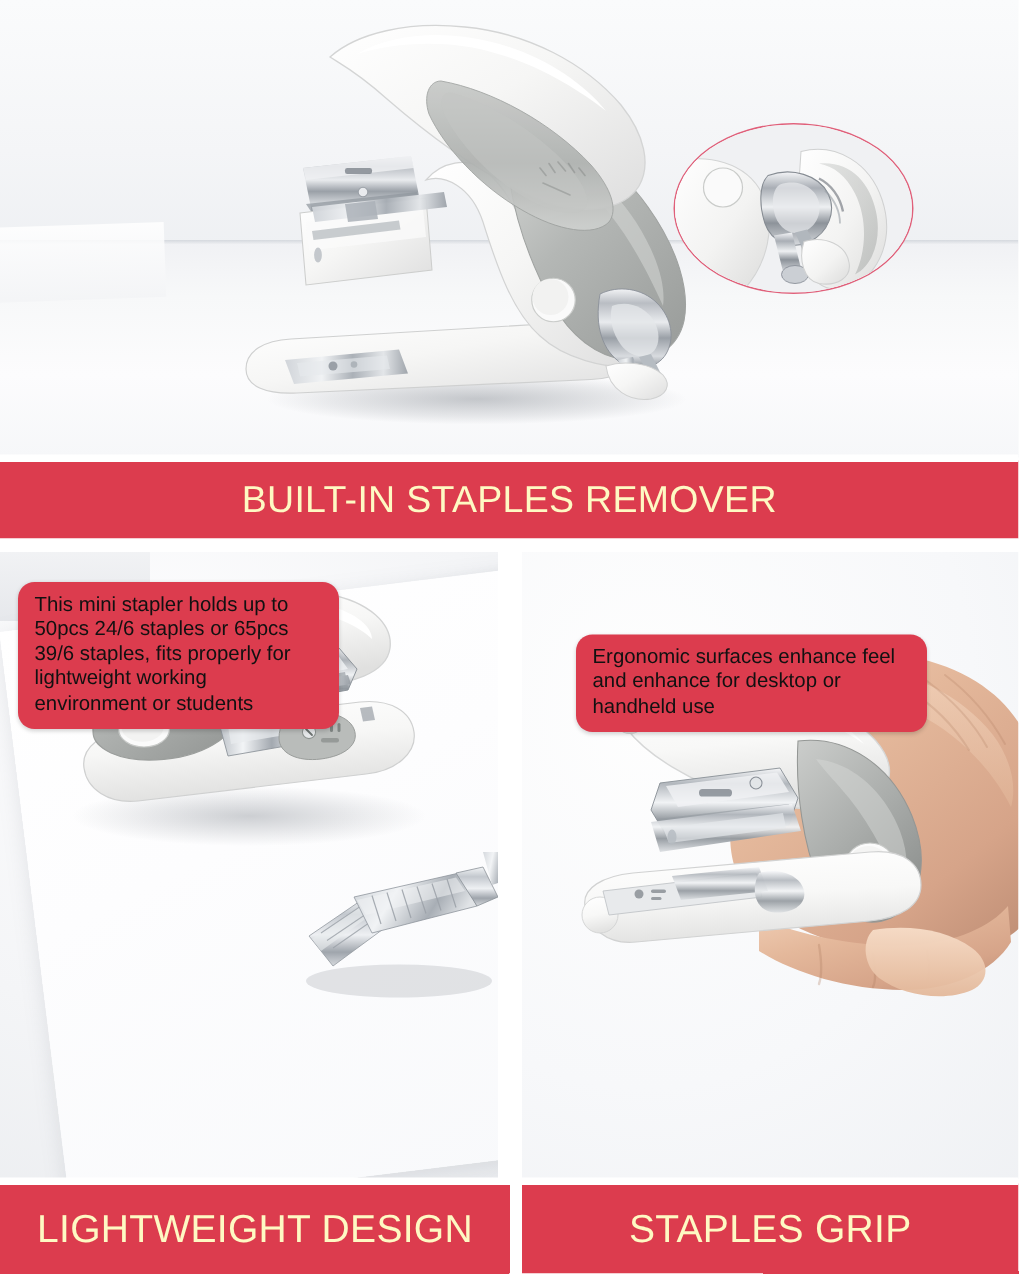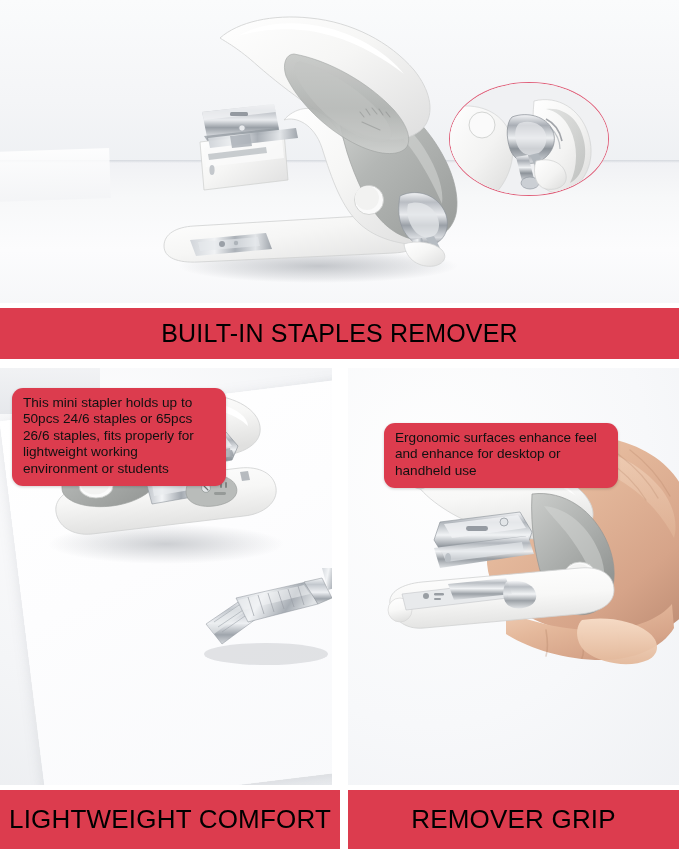--- a/index.html
+++ b/index.html
@@ -38,21 +38,21 @@
     border-radius:50%;
     border:1.6px solid #e0607a;
     overflow:hidden;
     background:radial-gradient(80% 80% at 40% 35%,#fdfdfd,#eceef1);
     box-shadow:0 0 0 1px rgba(255,255,255,.8) inset;
   }
 
   
   .banner{position:absolute;display:flex;align-items:center;justify-content:center;
     background:#dc3c4e;}
-  .banner span{color:#000000;letter-spacing:.2px;white-space:nowrap;}
+  .banner span{color:#fef9c3;letter-spacing:.2px;white-space:nowrap;}
   #banner-main{left:0;top:307px;width:679px;height:52px;}
   #banner-main span{font-size:25px;font-weight:400;}
   #banner-left{left:0;top:789px;width:340px;height:60px;}
   #banner-left span{font-size:26px;font-weight:400;}
   #banner-right{left:348px;top:789px;width:331px;height:60px;}
   #banner-right span{font-size:26px;font-weight:400;}
 
   
   #panel-bl{left:0;top:368px;width:332px;height:418px;
     background:
@@ -500,31 +500,31 @@
       </g>
       <path d="M150 184 C164 180 178 186 180 196 C182 206 170 212 158 210
                C148 208 144 196 150 184 Z" fill="url(#hChrome)" opacity="0.9"></path>
 
       <path d="M226 222 C250 218 276 222 292 234 C304 243 304 256 292 262
                C274 270 246 266 230 254 C220 246 218 230 226 222 Z" fill="url(#skinLight)" opacity="0.95"></path>
     </svg>
   </div>
 
   <div class="callout" id="callout-left">
-    <p>This mini stapler holds up to 50pcs 24/6 staples or 65pcs 26/6 staples, fits properly for lightweight working environment or students</p>
+    <p>This mini stapler holds up to 50pcs 24/6 staples or 65pcs 39/6 staples, fits properly for lightweight working environment or students</p>
   </div>
   <div class="callout" id="callout-right">
     <p>Ergonomic surfaces enhance feel and enhance for desktop or handheld use</p>
   </div>
 
   <div class="banner" id="banner-left">
-    <span>LIGHTWEIGHT COMFORT</span>
+    <span>LIGHTWEIGHT DESIGN</span>
   </div>
   <div class="banner" id="banner-right">
-    <span>REMOVER GRIP</span>
+    <span>STAPLES GRIP</span>
   </div>
 
   <div class="gutter" id="gutter-h1"></div>
   <div class="gutter" id="gutter-h2"></div>
   <div class="gutter" id="gutter-v"></div>
   <div class="gutter" id="gutter-h3"></div>
 
 </div>
 
 </body></html>

